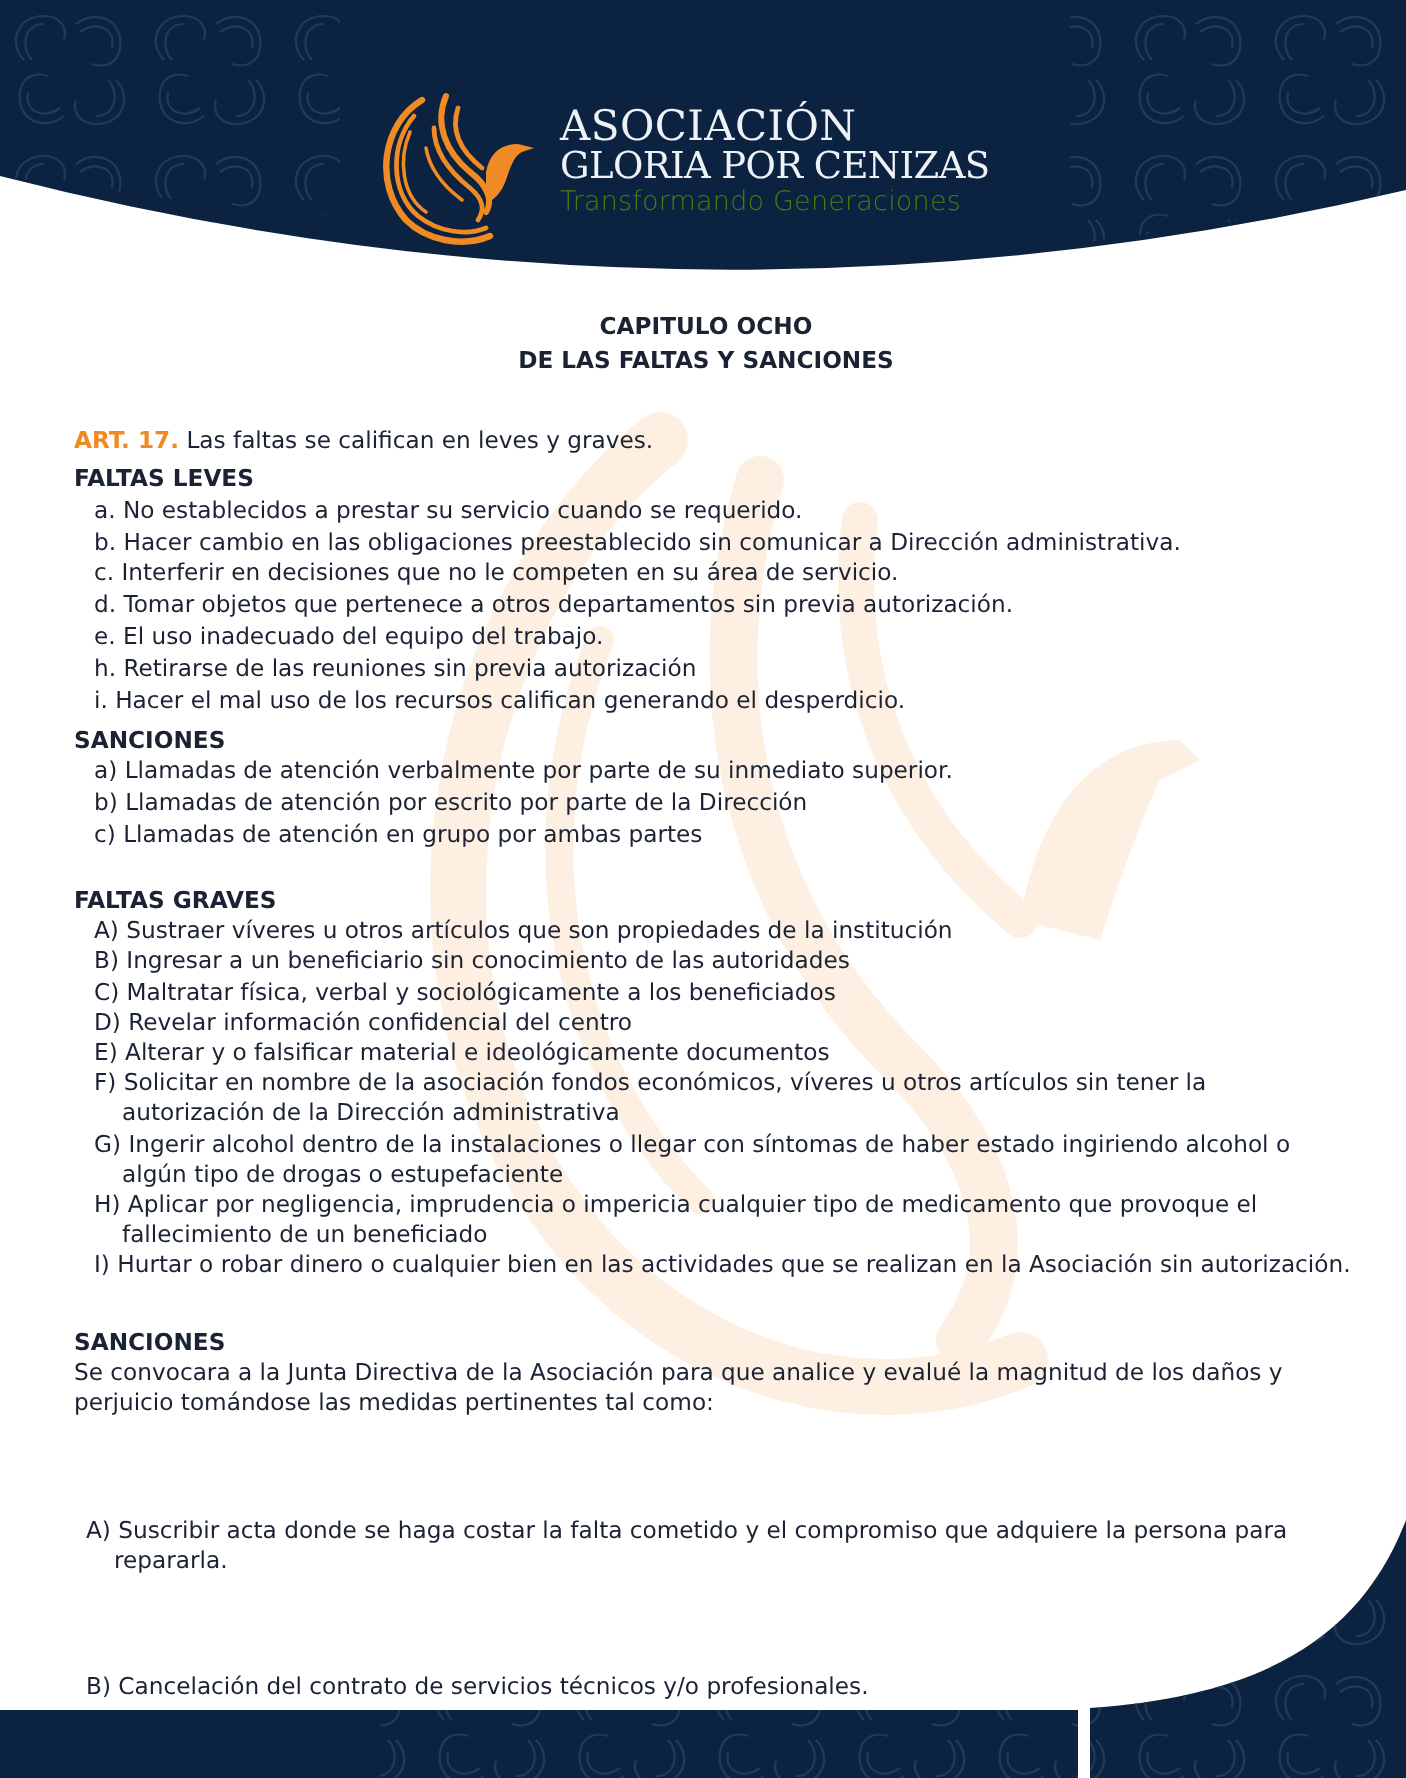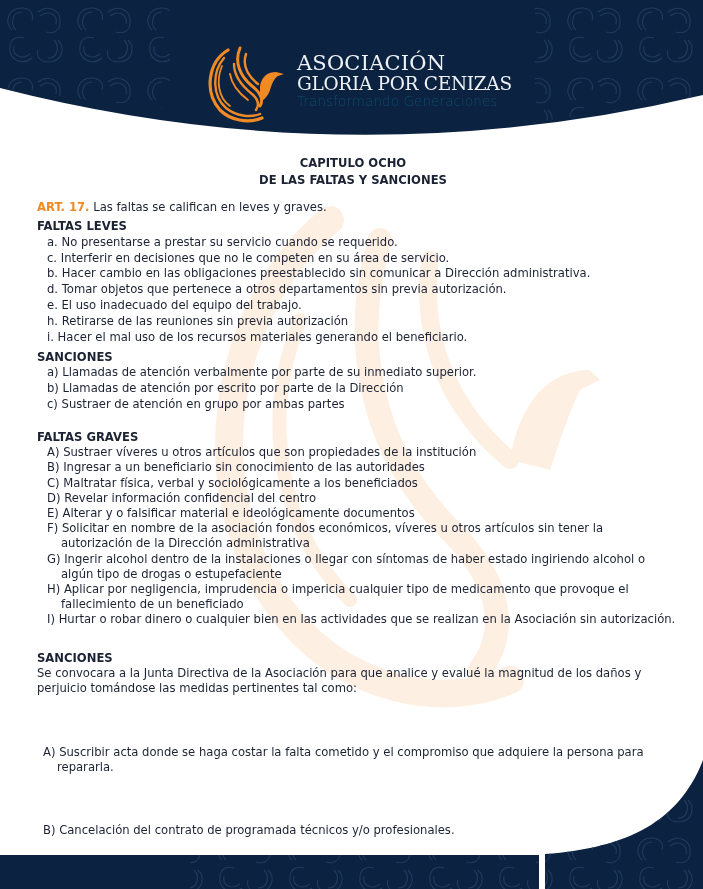--- a/index.html
+++ b/index.html
@@ -2,33 +2,33 @@
 <html><head>
 <meta charset="utf-8">
 <style>
   * { margin: 0; padding: 0; box-sizing: border-box; }
   html, body { width: 703px; height: 889px; overflow: hidden; background: #ffffff; }
   body { position: relative; font-family: "DejaVu Sans", sans-serif; color: #1b2233; }
 
   .header { position: absolute; left: 0; top: 0; width: 703px; height: 145px; }
   .header svg { position: absolute; left: 0; top: 0; }
 
-  .logo { position: absolute; left: 200px; top: 44px; width: 330px; height: 80px; }
+  .logo { position: absolute; left: 183px; top: 44px; width: 330px; height: 80px; }
   .logo-mark { position: absolute; left: 0; top: 0; width: 90px; height: 80px; }
   .logo-text { position: absolute; left: 97px; top: 8px; color: #eef1f6; }
   .logo-line1 { font-family: "DejaVu Serif", serif; font-size: 21px; letter-spacing: 0.2px; line-height: 22px; display: block; }
   .logo-line2 { font-family: "DejaVu Serif", serif; font-size: 18.5px; line-height: 19px; display: block; letter-spacing: -0.3px; }
-  .logo-line3 { font-family: "DejaVu Sans", sans-serif; font-size: 13.5px; line-height: 16px; display: block; color: #0c4a6e; font-weight: 300; letter-spacing: 0.1px; }
+  .logo-line3 { font-family: "DejaVu Sans", sans-serif; font-size: 13.5px; line-height: 16px; display: block; color: #4d7c0f; font-weight: 300; letter-spacing: 0.1px; }
 
   .watermark { position: absolute; left: 180px; top: 200px; width: 420px; height: 520px; opacity: 0.13; pointer-events: none; }
 
   .content { position: absolute; left: 37px; top: 155px; width: 640px; font-size: 11.6px; line-height: 15.3px; }
   .chapter { text-align: center; font-weight: bold; font-size: 11.6px; line-height: 17px; margin-left: -8px; }
   .chapter .line { display: block; }
-  .art { margin-top: 11px; }
+  .art { margin-top: 24px; }
   .art-label { color: #f08a24; font-weight: bold; }
   .section-title { font-weight: bold; display: block; }
   .list { list-style: none; }
   .leves { padding-left: 10px; }
   .leves li, .sanc li { line-height: 15.9px; }
   .sanc { padding-left: 10px; }
   .graves { padding-left: 10px; }
   .graves li { line-height: 15.2px; }
   .hang { padding-left: 14px; text-indent: -14px; }
   .gap1 { margin-top: 4px; }
@@ -99,36 +99,36 @@
     <span class="line">DE LAS FALTAS Y SANCIONES</span>
   </div>
 
   <div class="art">
     <span class="art-label">ART. 17.</span><span> Las faltas se califican en leves y graves.</span>
   </div>
 
   <div class="gap1">
     <span class="section-title">FALTAS LEVES</span>
     <ul class="list leves">
-      <li>a. No presentarse a prestar su servicio cuando se requerido.</li>
+      <li>a. No establecidos a prestar su servicio cuando se requerido.</li>
+      <li>b. Hacer cambio en las obligaciones preestablecido sin comunicar a Dirección administrativa.</li>
       <li>c. Interferir en decisiones que no le competen en su área de servicio.</li>
-      <li>b. Hacer cambio en las obligaciones preestablecido sin comunicar a Dirección administrativa.</li>
       <li>d. Tomar objetos que pertenece a otros departamentos sin previa autorización.</li>
       <li>e. El uso inadecuado del equipo del trabajo.</li>
       <li>h. Retirarse de las reuniones sin previa autorización</li>
-      <li>i. Hacer el mal uso de los recursos materiales generando el beneficiario.</li>
+      <li>i. Hacer el mal uso de los recursos califican generando el desperdicio.</li>
     </ul>
   </div>
 
   <div class="gap1">
     <span class="section-title">SANCIONES</span>
     <ul class="list sanc">
       <li>a) Llamadas de atención verbalmente por parte de su inmediato superior.</li>
       <li>b) Llamadas de atención por escrito por parte de la Dirección</li>
-      <li>c) Sustraer de atención en grupo por ambas partes</li>
+      <li>c) Llamadas de atención en grupo por ambas partes</li>
     </ul>
   </div>
 
   <div class="gap2">
     <span class="section-title">FALTAS GRAVES</span>
     <ul class="list graves">
       <li class="hang">A) Sustraer víveres u otros artículos que son propiedades de la institución</li>
       <li class="hang">B) Ingresar a un beneficiario sin conocimiento de las autoridades</li>
       <li class="hang">C) Maltratar física, verbal y sociológicamente a los beneficiados</li>
       <li class="hang">D) Revelar información confidencial del centro</li>
@@ -138,21 +138,21 @@
       <li class="hang">H) Aplicar por negligencia, imprudencia o impericia cualquier tipo de medicamento que provoque el fallecimiento de un beneficiado</li>
       <li class="hang">I) Hurtar o robar dinero o cualquier bien en las actividades que se realizan en la Asociación sin autorización.</li>
     </ul>
   </div>
 
   <div class="gap3">
     <span class="section-title">SANCIONES</span>
     <p class="para">Se convocara a la Junta Directiva de la Asociación para que analice y evalué la magnitud de los daños y perjuicio tomándose las medidas pertinentes tal como:</p>
     <ul class="list final-list">
       <li class="hang">A) Suscribir acta donde se haga costar la falta cometido y el compromiso que adquiere la persona para repararla.</li>
-      <li class="hang">B) Cancelación del contrato de programada técnicos y/o profesionales.</li>
+      <li class="hang">B) Cancelación del contrato de servicios técnicos y/o profesionales.</li>
       <li class="hang">C) Otras medidas que la Junta Directiva considere oportunas.</li>
     </ul>
   </div>
 </div>
 
 <svg style="position:absolute;left:0;top:760px;" width="703" height="129" viewBox="0 0 703 129">
   <defs>
     <pattern id="swirl2" x="0" y="0" width="70" height="70" patternUnits="userSpaceOnUse">
       <g fill="none" stroke="#1f3a5c" stroke-width="1.1">
         <path d="M12 30 C4 22 8 8 22 8 C30 8 34 14 32 20"></path>

